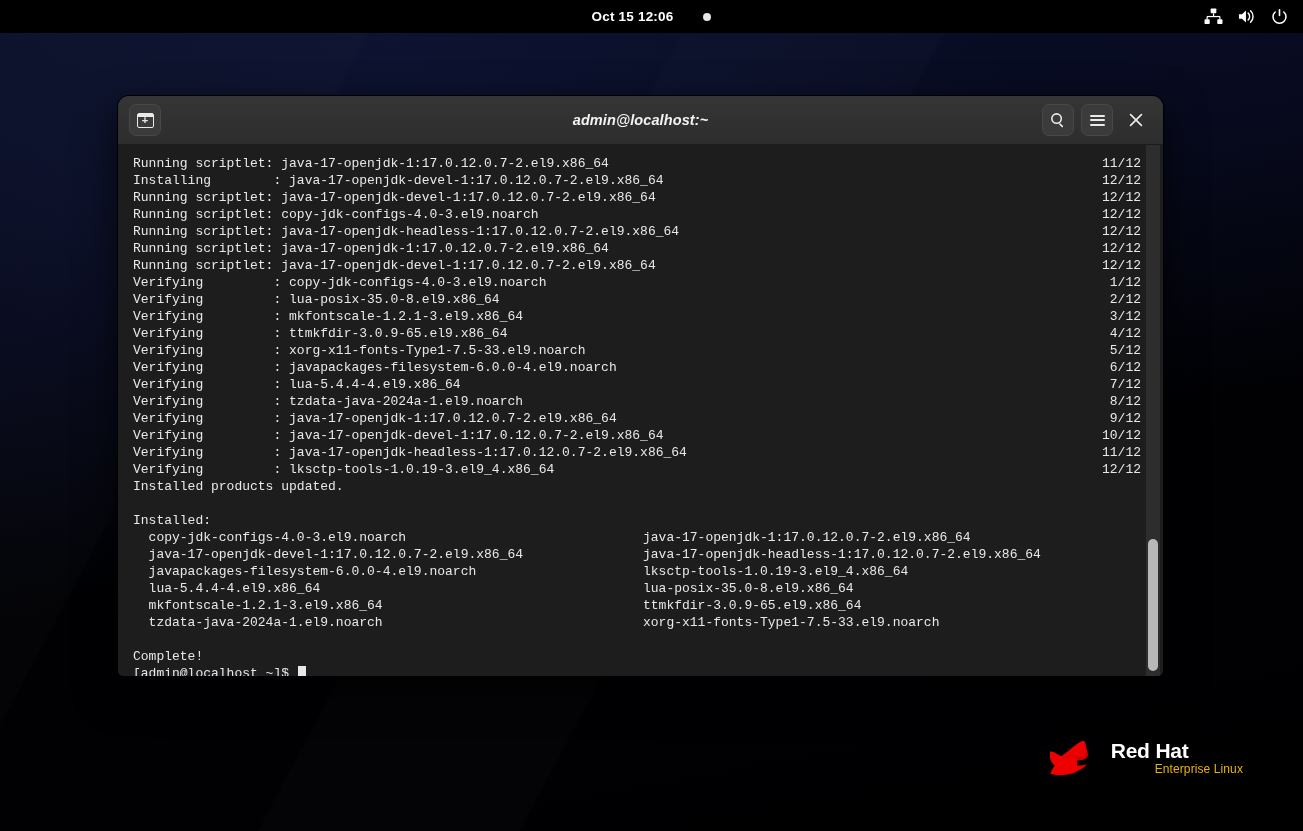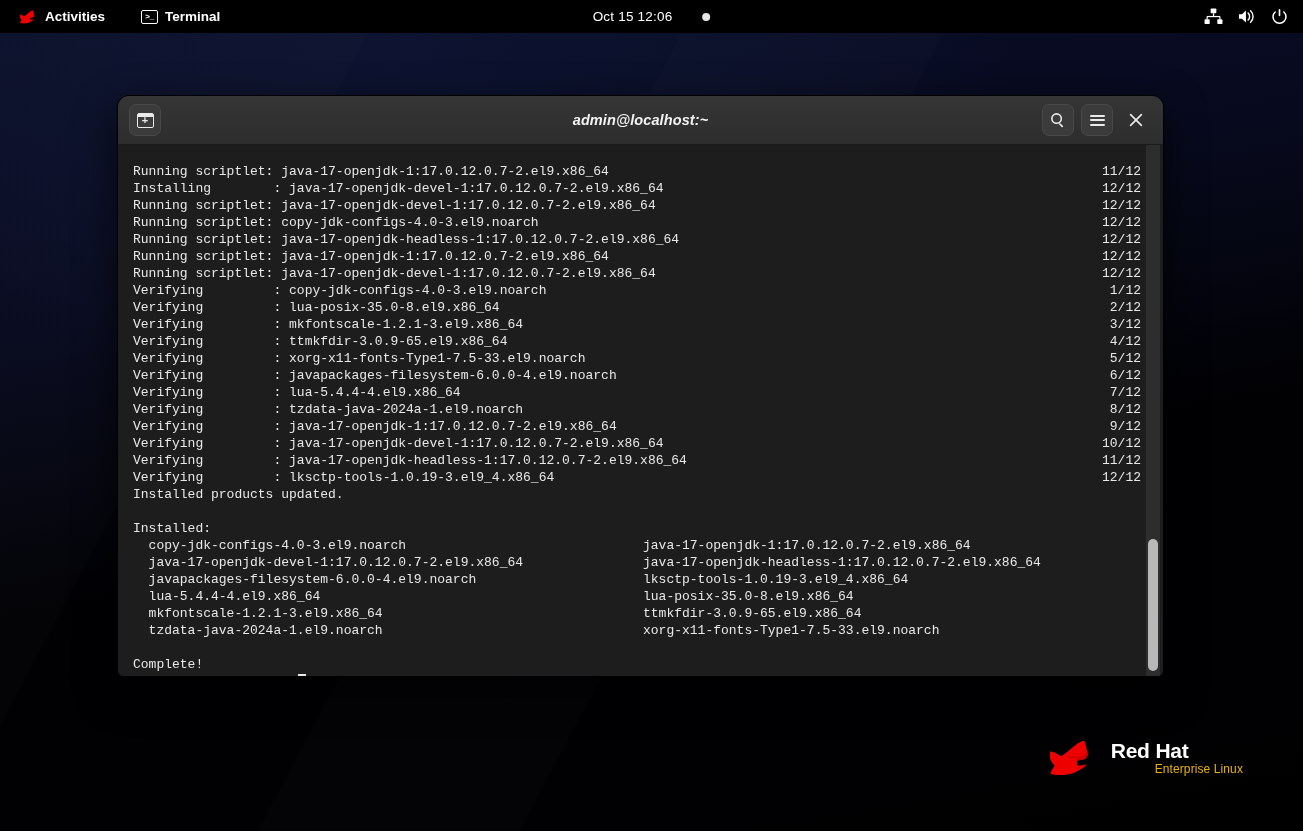--- a/index.html
+++ b/index.html
@@ -30,21 +30,21 @@
     background:#000; color:#fff;
     display:flex; align-items:center;
     font-size:13.5px; font-weight:700;
     z-index:30;
   }
   .tb-left { display:flex; align-items:center; padding-left:13px; gap:22px; }
   .tb-item { display:flex; align-items:center; gap:7px; padding:3px 7px; border-radius:5px; cursor:default; }
   .tb-center {
     position:absolute; left:50%; top:0; transform:translateX(-50%);
     height:33px; display:flex; align-items:center; gap:30px;
-    font-weight:400; font-size:13.5px;
+    font-weight:700; font-size:13.5px;
   }
   .tb-clock { letter-spacing:0.2px; }
   .tb-dot { width:8px; height:8px; border-radius:50%; background:#e6e6e6; display:block; }
   .tb-right {
     position:absolute; right:14px; top:0; height:33px;
     display:flex; align-items:center; gap:14px;
   }
   .tb-right svg { display:block; }
 
   
@@ -104,21 +104,21 @@
   .burger span:nth-child(3){ top:9px; }
 
   #termbody {
     position:relative;
     height:531px; width:100%;
     background:#1d1d1d;
     overflow:hidden;
   }
   #termtext {
     position:absolute; left:0; top:0; right:0; bottom:0;
-    padding:18px 0 0 15px;
+    padding:10px 0 0 15px;
     font-family:"Liberation Mono", "DejaVu Sans Mono", monospace;
     font-size:13px; line-height:17px;
     color:#e8e8e8;
     white-space:pre;
   }
   .trow { position:relative; height:17px; }
   .tcount { position:absolute; right:22px; top:0;margin-left:8px; }
   .c2 { position:absolute; left:510px; top:0; }
   .cursor {
     display:inline-block; width:8px; height:14px;
@@ -143,33 +143,20 @@
   #rhel-logo .txt { color:#fff; line-height:1.12; }
   #rhel-logo .l1 { font-size:21px; font-weight:700; letter-spacing:-0.2px; }
   #rhel-logo .l2 { font-size:12px; font-weight:400; letter-spacing:0.1px; color:#eab308;margin-left:44px; }
 </style>
 </head>
 <body>
 
 <div id="desktop"></div>
 
 <div id="topbar">
-  <div class="tb-left">
-    <div class="tb-item">
-      <svg class="rh-hat" viewBox="0 0 36 26">
-        <path d="M20.5 14.8c3.3 0 8-0.7 8-4.6 0-0.3 0-0.6-0.1-0.9l-1.9-8.4C26.1 0 25.6 0 24.6 0c-3.1 0-14.5 11.4-16.2 11.4-1.8 0-5.2-3.3-8.1-3.3-2.8 0-0.3 9 3 10.4l-0.1 0.3C1.4 21.8 0 24 0 25.2c0 0 2.8 0.8 8.6 0.8 9.6 0 16.7-5.4 19.5-8.3-1.9 0.6-4.6 1-7.6 1z" fill="#ee0000"></path>
-        <path d="M20.5 14.8c3.3 0 8-0.7 8-4.6 0-0.3 0-0.6-0.1-0.9l-0.5-2c-0.4 1.8-0.8 2.6-3.5 3.9-2.1 1-6.6 1.6-9 1.6-2.5 0-3.7-0.9-3.7-0.9 2.5 0.1 5.6 0 8.8-0.3z" fill="#cc0000"></path>
-      </svg>
-      <span>Activities</span>
-    </div>
-    <div class="tb-item">
-      <span class="term-ico">&gt;_</span>
-      <span>Terminal</span>
-    </div>
-  </div>
 
   <div class="tb-center">
     <span class="tb-clock">Oct 15  12:06</span>
     <span class="tb-dot"></span>
   </div>
 
   <div class="tb-right">
     <svg width="19" height="17" viewBox="0 0 20 18">
       <rect x="7" y="0.5" width="6" height="5" rx="0.8" fill="#fff"></rect>
       <rect x="0.5" y="12" width="5.5" height="5" rx="0.8" fill="#fff"></rect>

